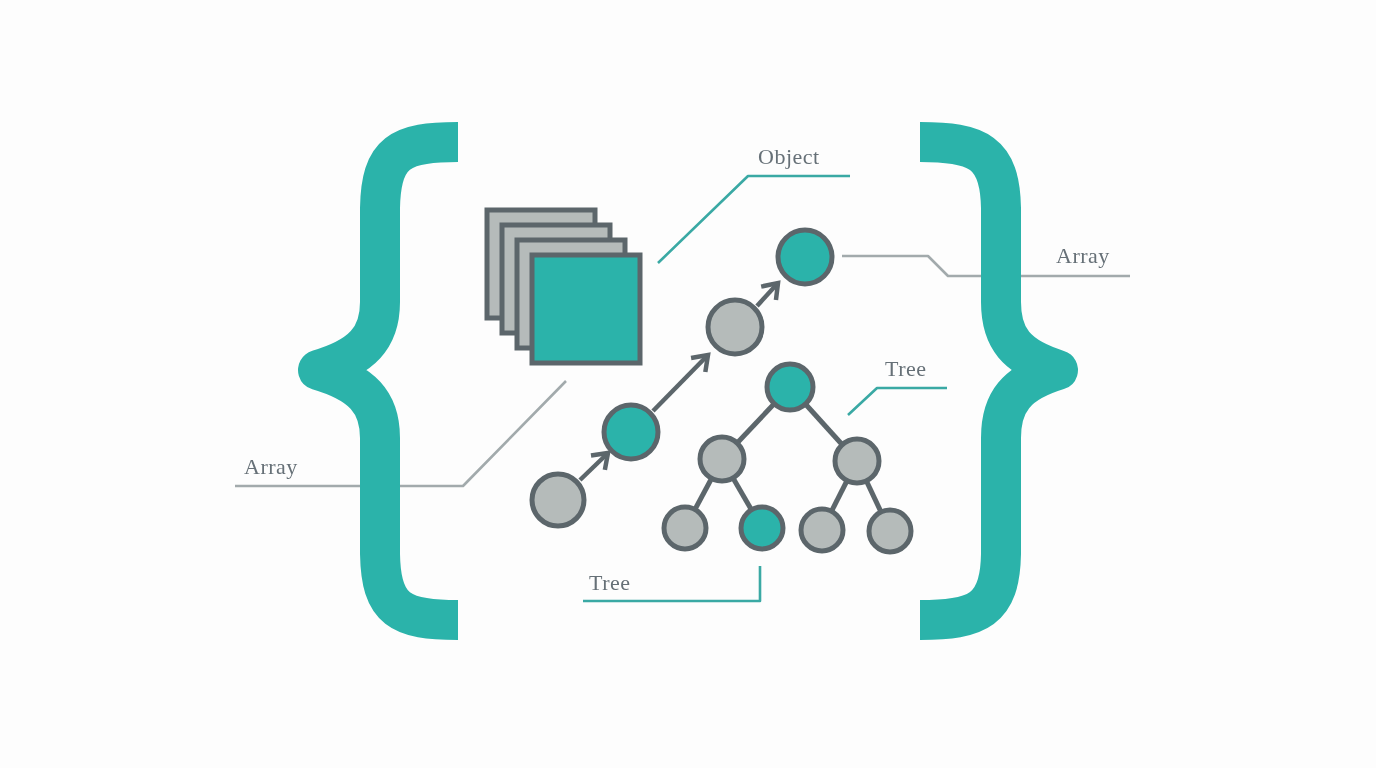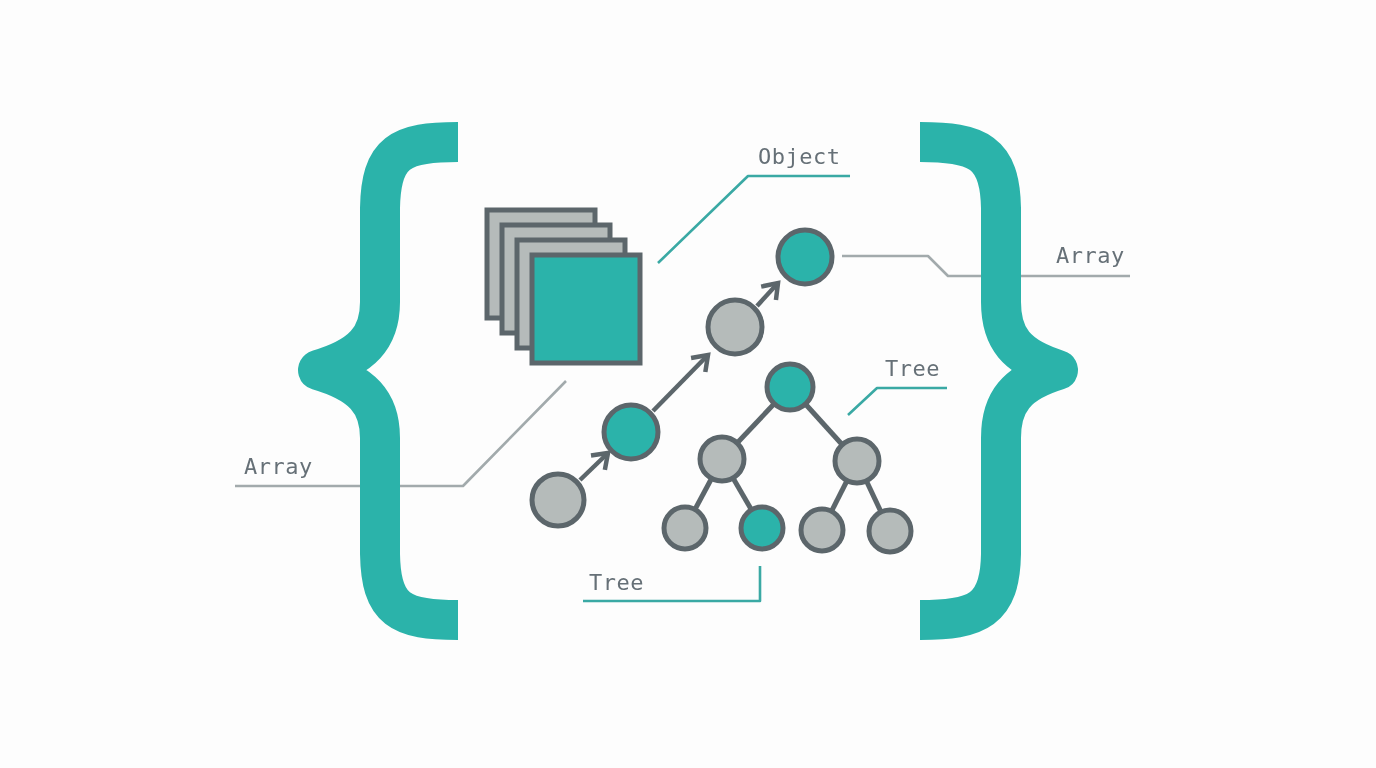--- a/index.html
+++ b/index.html
@@ -11,20 +11,21 @@
     --label-text:#667077;
     --bg:#fdfdfd;
   }
   html,body{margin:0;padding:0;}
   body{background:#e8e8e8;font-family:"DejaVu Sans Mono","Liberation Mono",monospace;}
   .stage{
     position:relative;
     width:1376px;height:768px;
     background:var(--bg);
     overflow:hidden;
+    font-family:Liberation Serif, serif;
   }
   .diagram-svg{position:absolute;left:0;top:0;}
   .brace{fill:none;stroke:var(--teal);stroke-width:40;stroke-linecap:butt;stroke-linejoin:round;}
   .leader{fill:none;stroke-width:2.6;stroke-linejoin:round;stroke-linecap:butt;}
   .gray-line{stroke:var(--leader-gray);}
   .teal-line{stroke:var(--leader-teal);}
   .sq{stroke:var(--outline);stroke-width:5;}
   .sq-gray{fill:var(--gray-fill);}
   .sq-teal{fill:var(--teal);}
   .node{stroke:var(--outline);stroke-width:5;}

